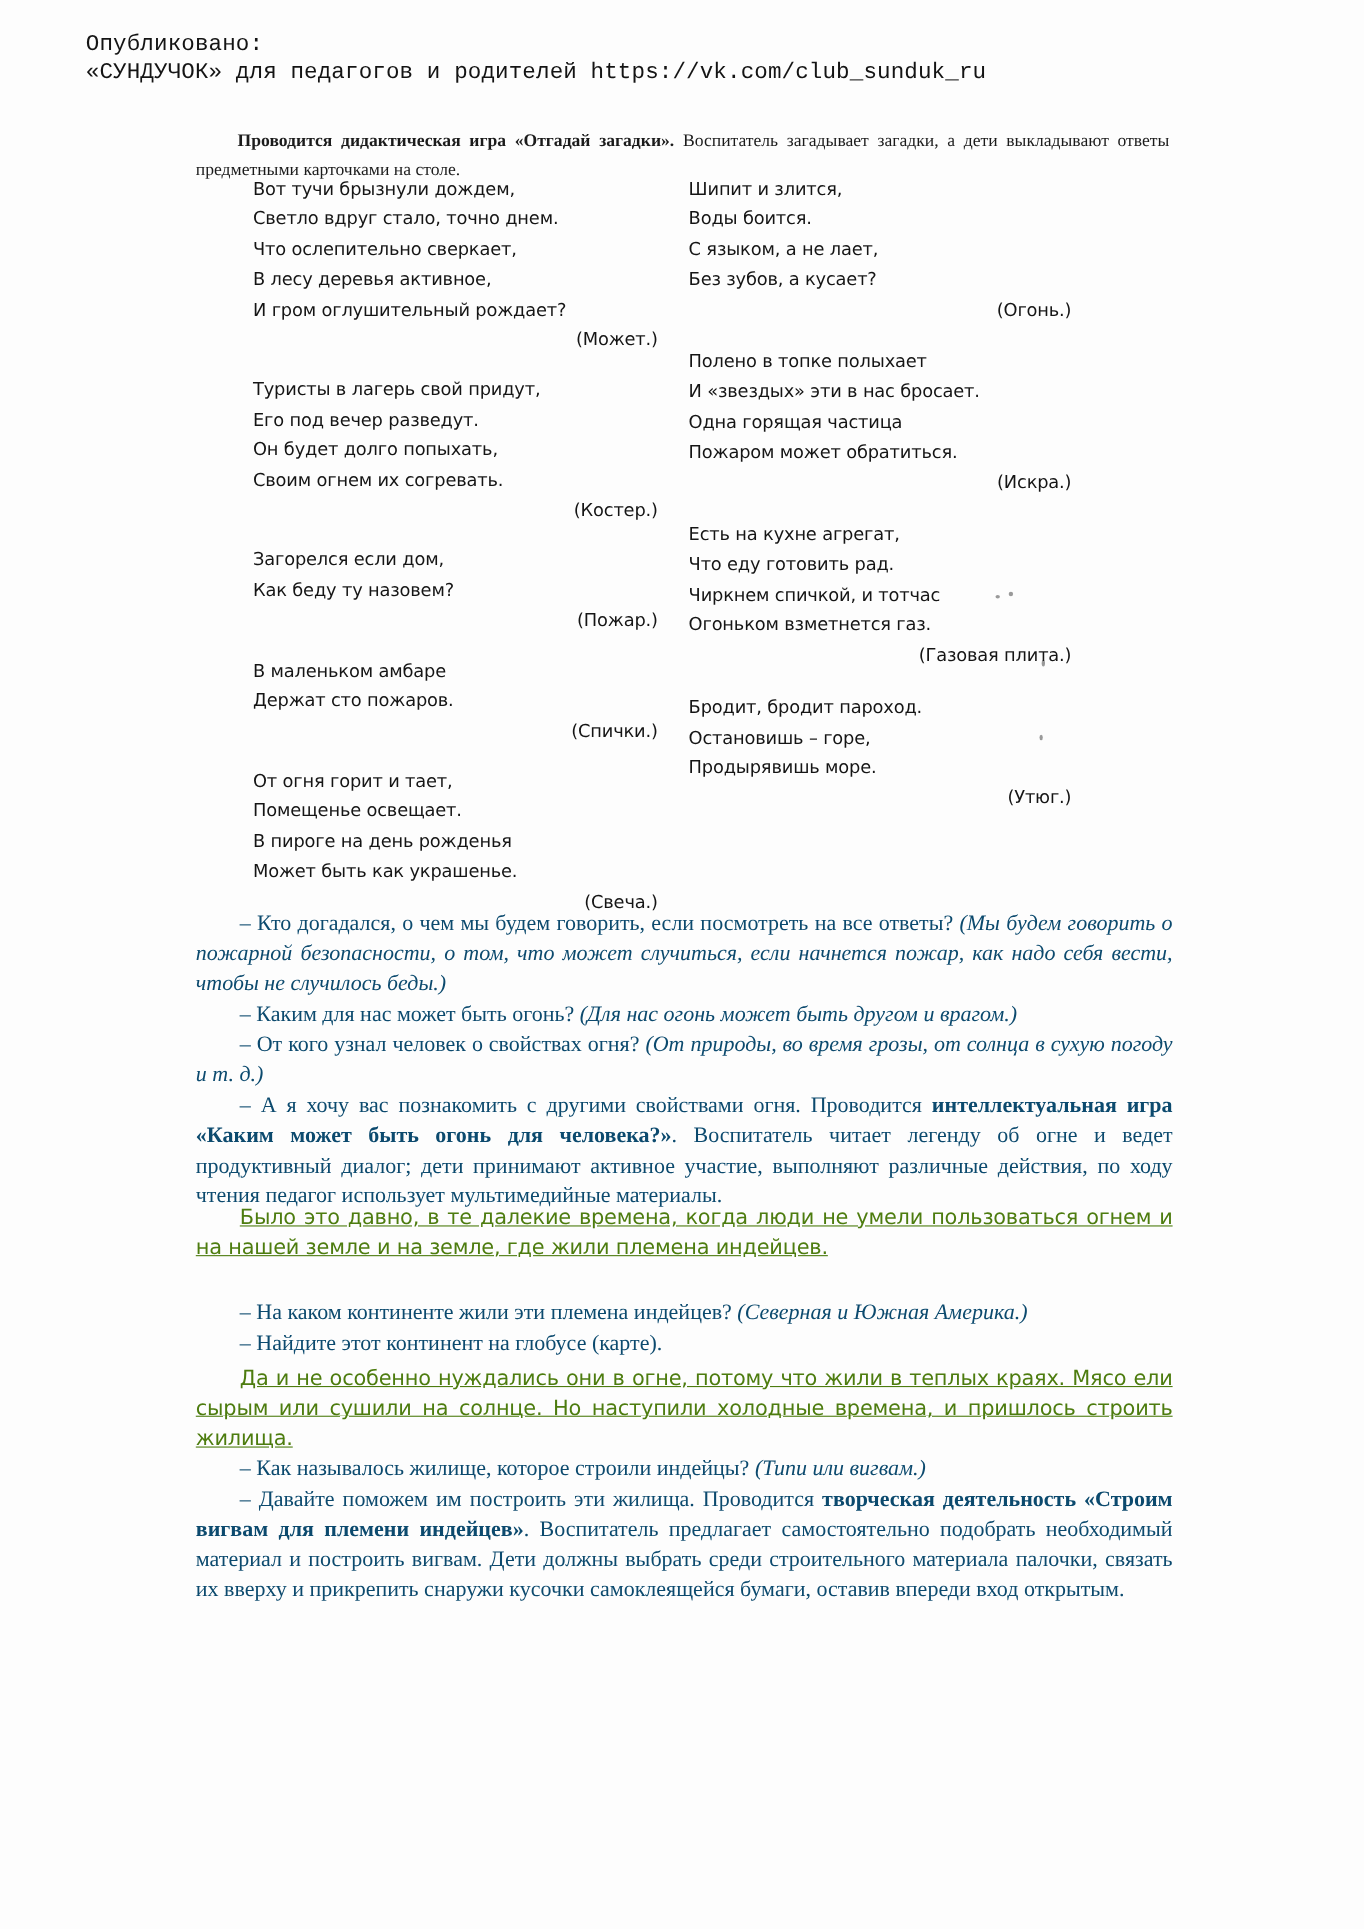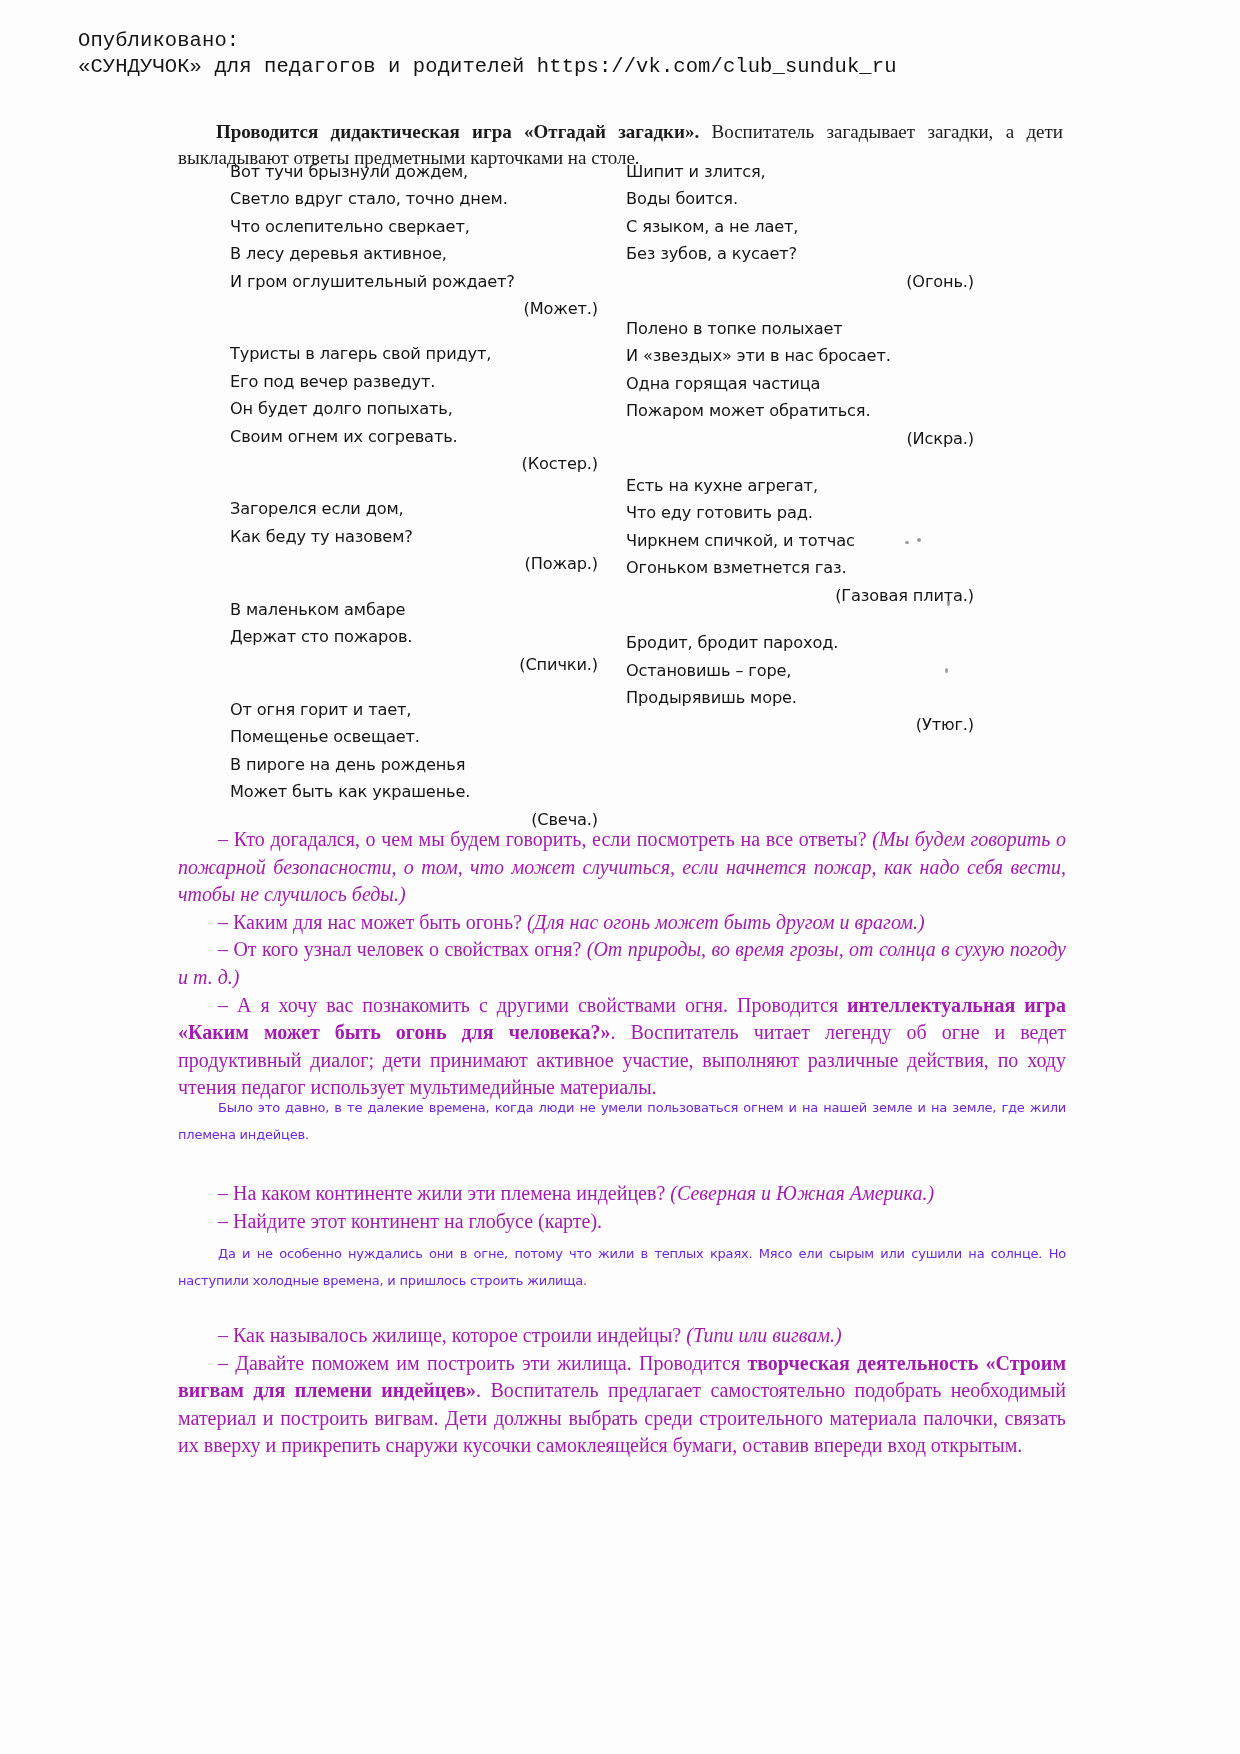--- a/index.html
+++ b/index.html
@@ -35,21 +35,21 @@
     letter-spacing: 0.1px;
   }
   .pub-header div { white-space: nowrap; }
 
   
   .intro {
     position: absolute;
     left: 178px;
     top: 100px;
     width: 885px;
-    font-size: 19px;
+    font-size: 16px;
     line-height: 25.5px;
     text-align: justify;
     text-indent: 38px;
     color: #1b1b1b;
     font-family: "Liberation Serif", "DejaVu Serif", serif;
   }
   .intro b { font-weight: 700; }
 
   
   .riddles {
@@ -79,37 +79,38 @@
     white-space: nowrap;
   }
   .riddle-col.right .riddle .answer { padding-right: 52px; }
 
   
   .body-block {
     position: absolute;
     left: 178px;
     width: 888px;
     text-align: justify;
-    color: #a21caf;
+    color: #0c4a6e;
   }
   .serif-block {
     font-family: "Liberation Serif", "DejaVu Serif", serif;
     font-size: 20px;
     line-height: 27.6px;
     text-indent: 40px;
   }
   .serif-block i { font-style: italic; }
   .serif-block b { font-weight: 700; }
   .sans-block {
     font-family: "DejaVu Sans", "Liberation Sans", sans-serif;
-    font-size: 13px;
+    font-size: 19px;
     line-height: 27.4px;
     text-indent: 40px;
     letter-spacing: -0.2px;
-    color: #6d28d9;
+    color: #4d7c0f;
+    text-decoration: underline;
   }
 
   .dialog-line { text-indent: 40px; }
 
   
   .speck {
     position: absolute;
     background: #9a9a9a;
     border-radius: 50%;
   }

